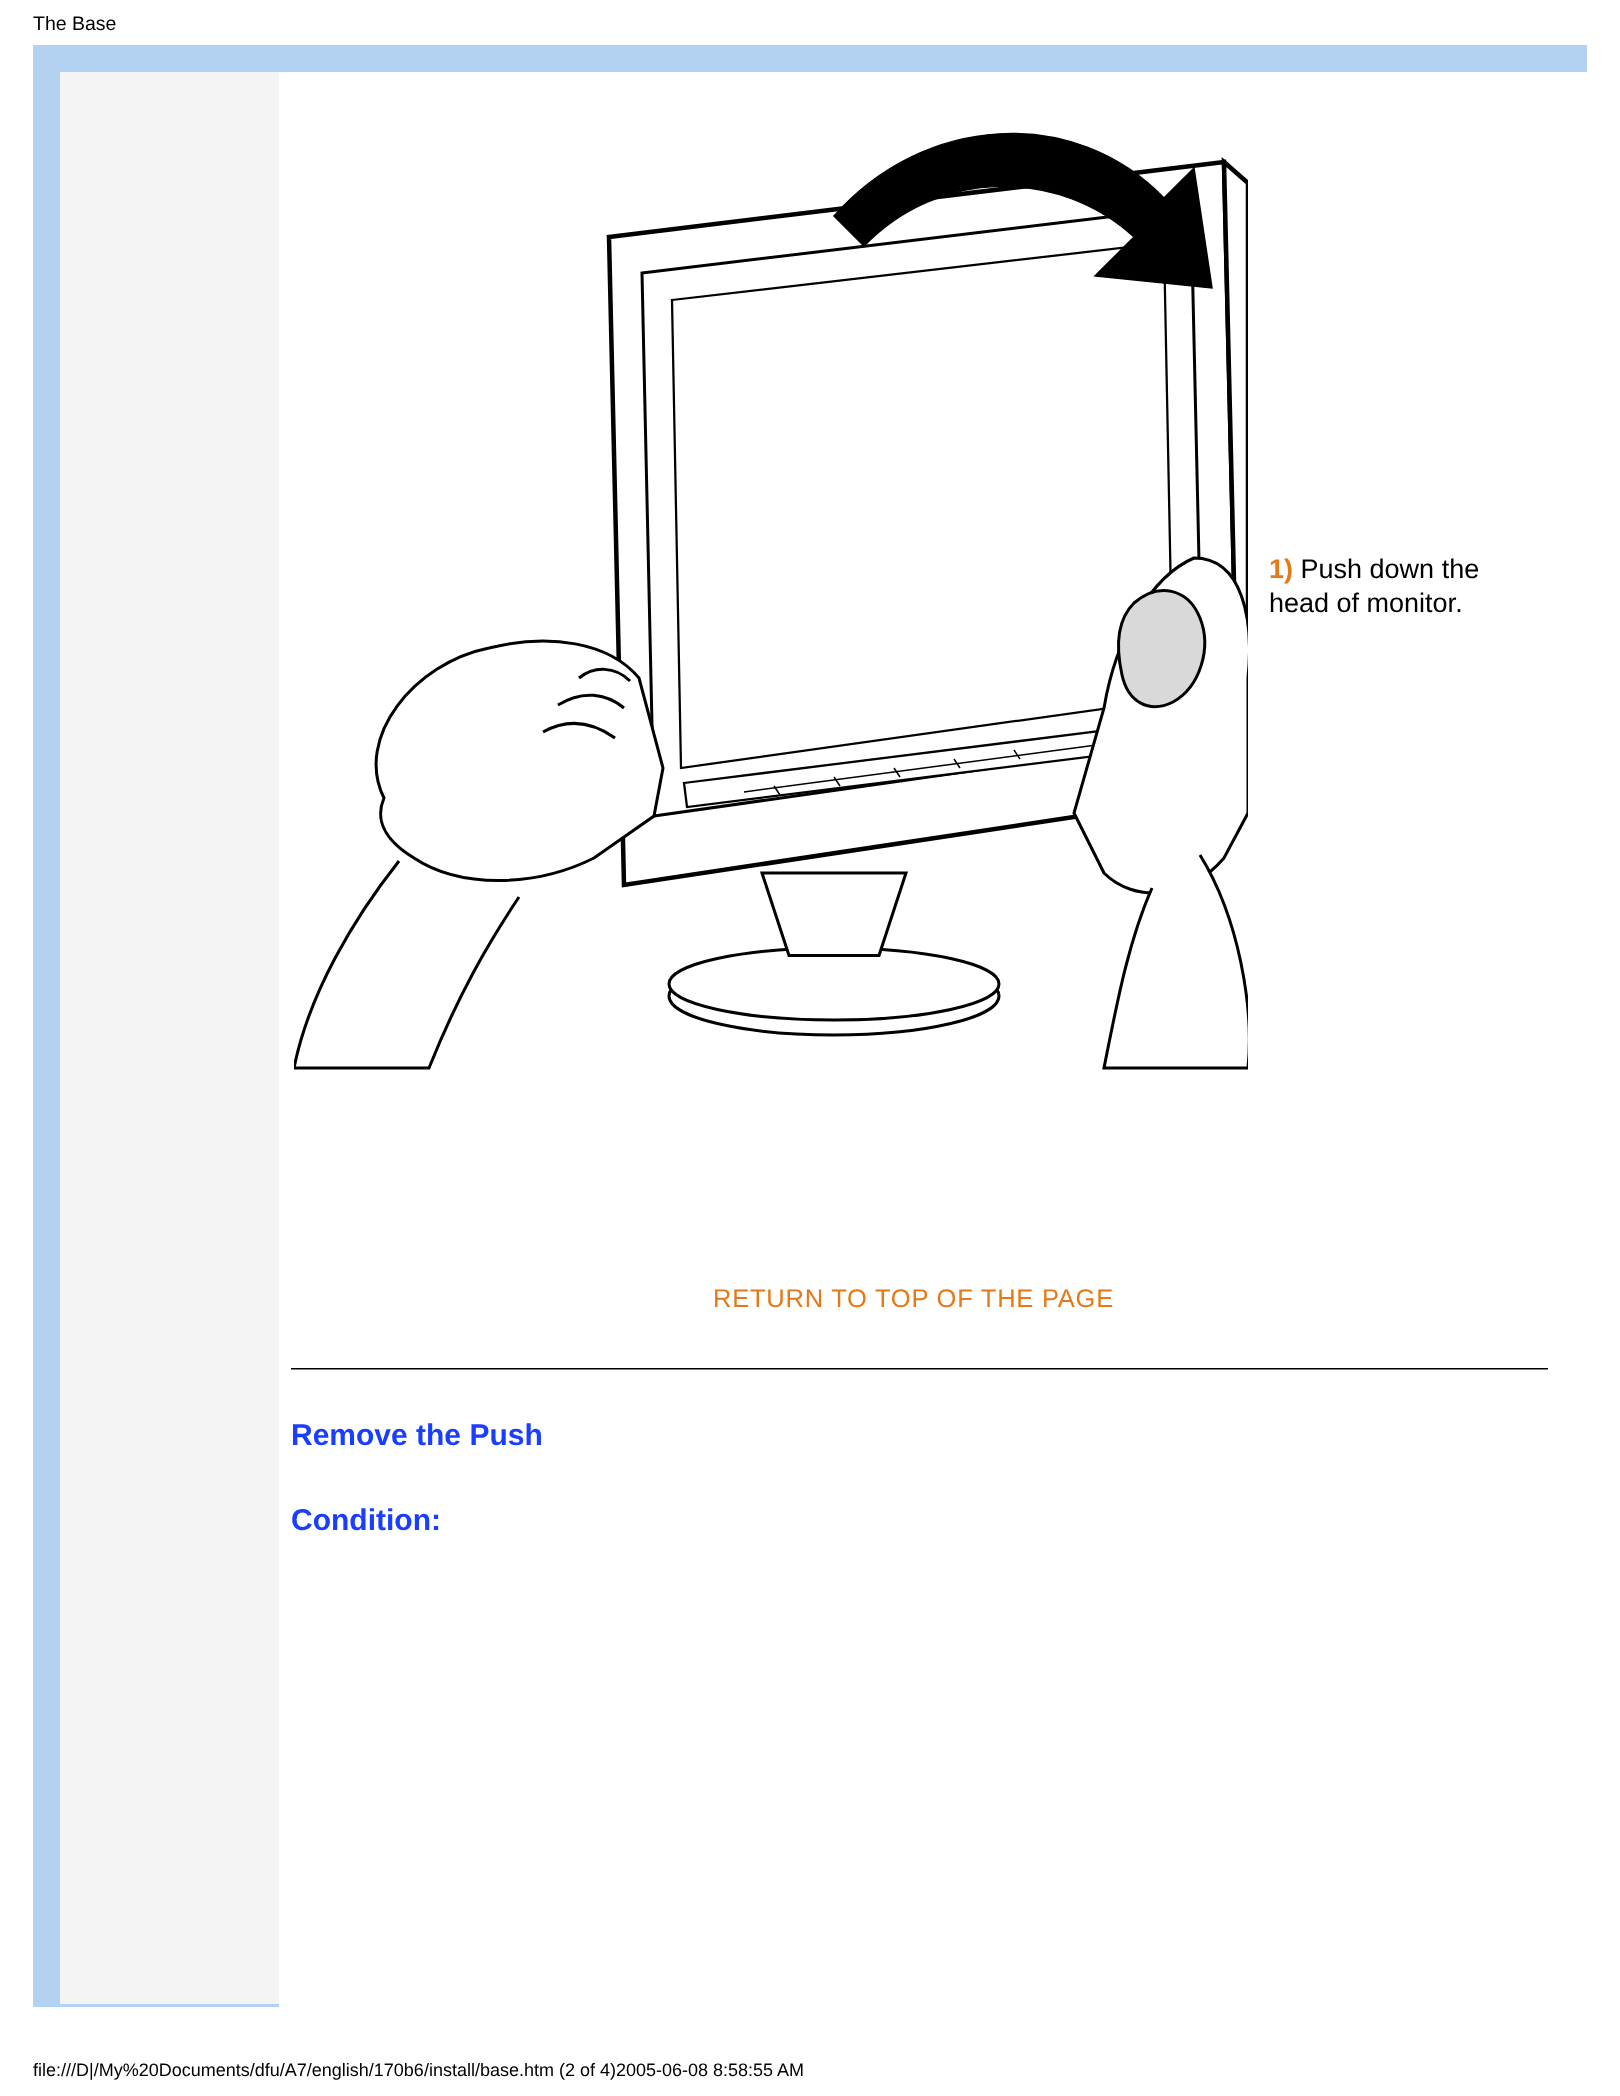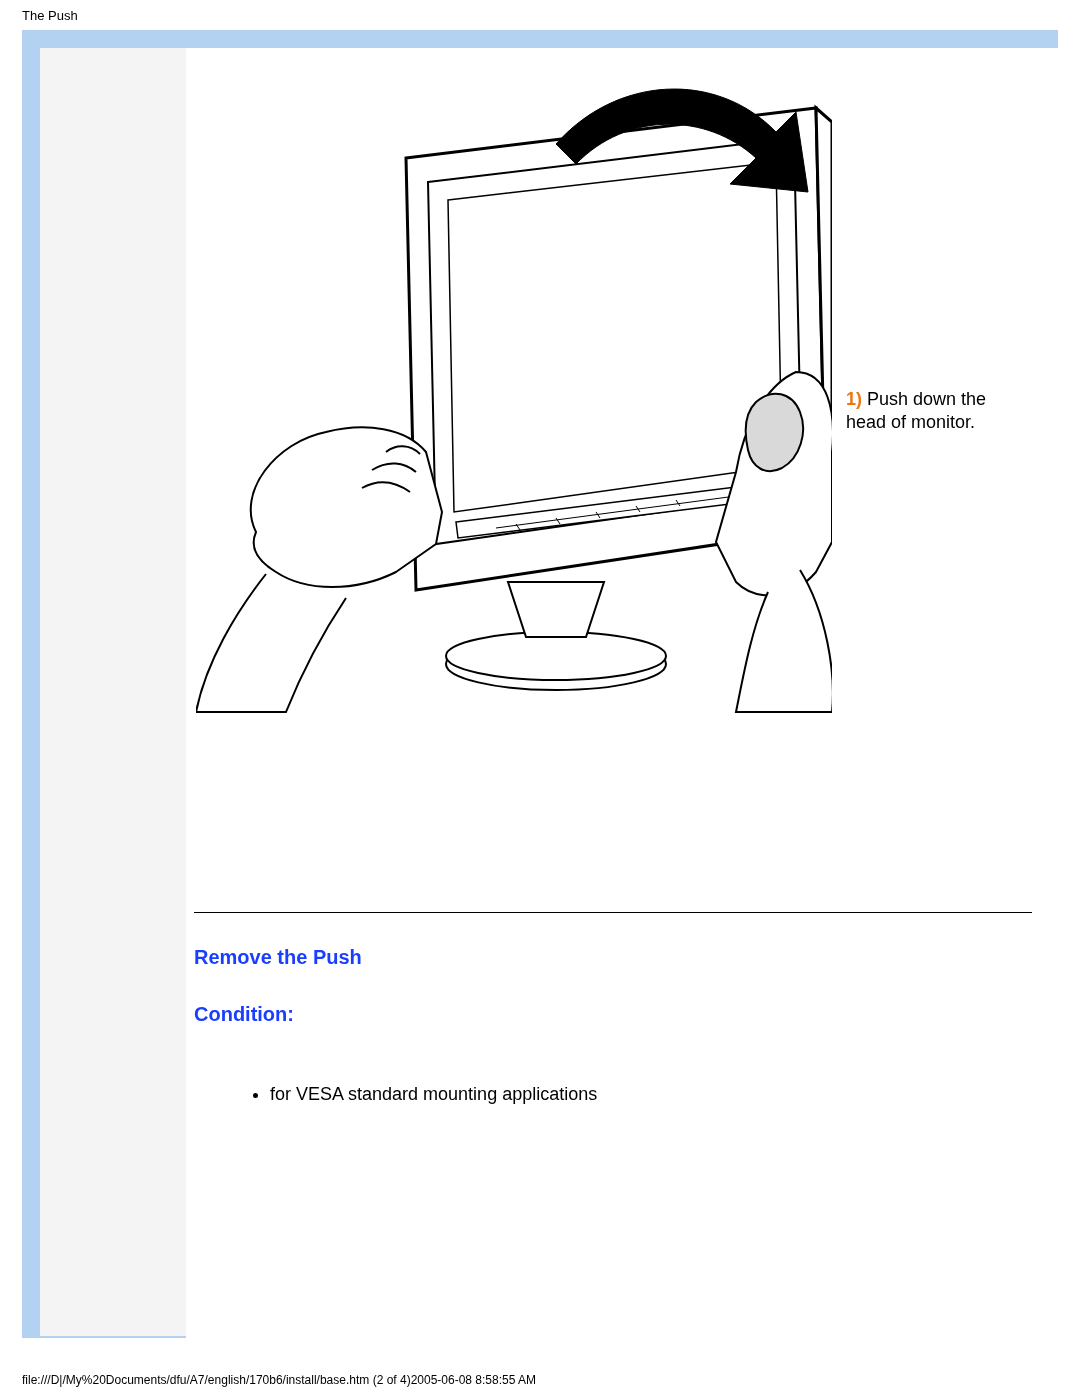--- a/index.html
+++ b/index.html
@@ -60,21 +60,20 @@
     left: 0; top: 0; width: 636px; height: 100%;
   }
   .caption-right {
     position: absolute;
     left: 650px;
     top: 296px;
     width: 170px;
     font-size: 18px;
     line-height: 1.25;
     color: var(--text);
-    margin-top: 20px;
   }
   .caption-right .step-num { color: var(--orange); font-weight: 600; }
   .return-link {
     position: absolute;
     left: 0; right: 26px;
     top: 808px;
     text-align: center;
     font-size: 17px;
     letter-spacing: .5px;
     color: var(--orange);
@@ -116,21 +115,21 @@
     position: absolute; right: 0; top: 0; bottom: 0; width: 10px; background: var(--blue-border);
   }
   .bottom-hairline {
     position: absolute; left: 0; right: 0; bottom: 0; height: 2px; background: var(--blue-border);
   }
   svg { display: block; }
 </style>
 </head>
 <body>
 
-<div class="page-header">The Push</div>
+<div class="page-header">The Base</div>
 
 <div class="frame">
   <div class="inner-white">
     <div class="left-gutter"></div>
     <div class="right-edge"></div>
     <div class="bottom-hairline"></div>
     <div class="content">
 
       <div class="illustration-wrap">
         <div class="illustration-area">
@@ -181,27 +180,25 @@
             </g>
           </svg>
         </div>
 
         <div class="caption-right">
           <span class="step-num">1)</span>
           <span>Push down the head of monitor.</span>
         </div>
       </div>
 
+      <div class="return-link">RETURN TO TOP OF THE PAGE</div>
 
       <hr class="sep">
 
       <div class="heading h-remove">Remove the Push</div>
       <div class="heading h-cond">Condition:</div>
 
-      <ul class="bullet-list">
-        <li>for VESA standard mounting applications</li>
-      </ul>
 
     </div>
   </div>
 </div>
 
 <div class="page-footer">file:///D|/My%20Documents/dfu/A7/english/170b6/install/base.htm (2 of 4)2005-06-08 8:58:55 AM</div>
 
 </body></html>

